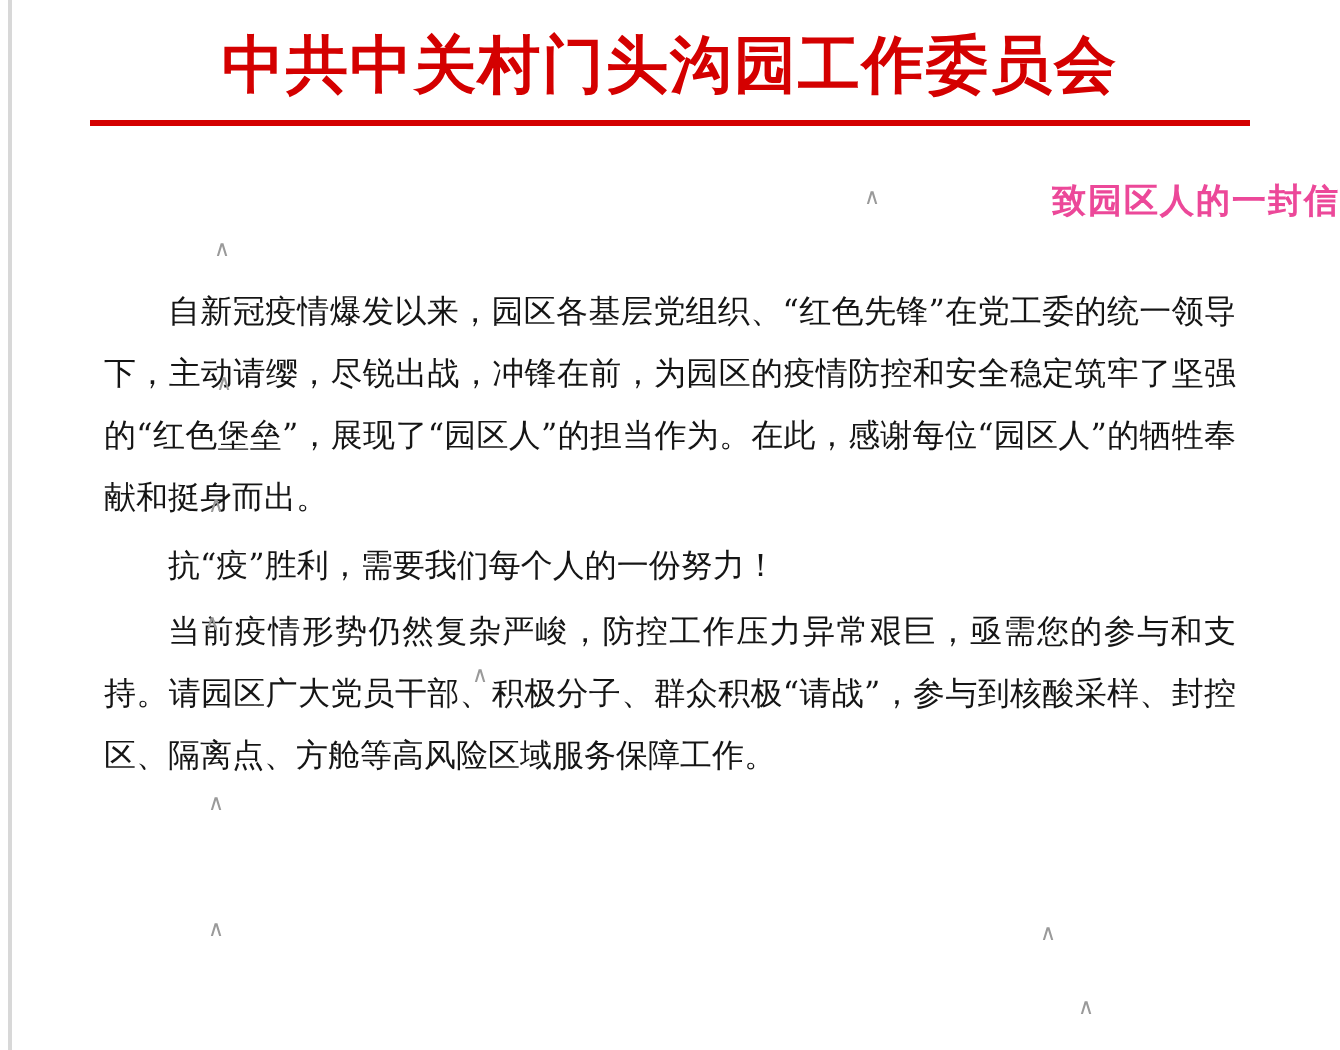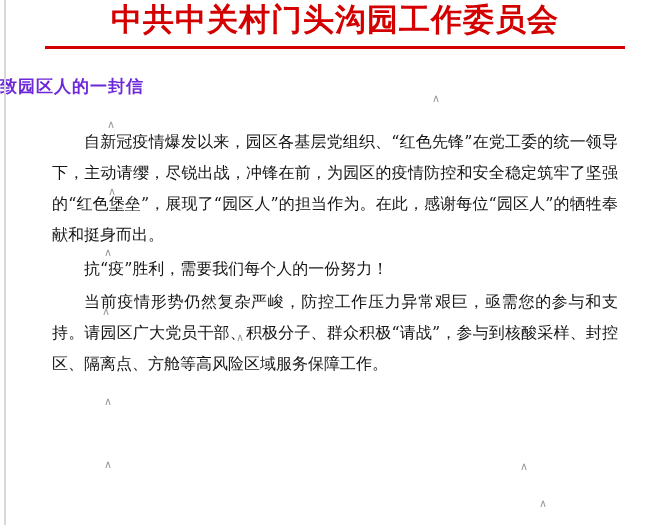--- a/index.html
+++ b/index.html
@@ -23,43 +23,44 @@
   .left-rule {
     position: absolute;
     left: 4px;
     top: 0;
     width: 2px;
     height: 525px;
     background: #d8d8d8;
   }
   .masthead {
     text-align: center;
+    padding-top: 14px;
     border-radius: 24px;
   }
   .masthead-title {
     font-family: "DejaVu Serif", serif;
     font-weight: bold;
     font-size: 31px;
     line-height: 1.25;
     color: #d40000;
     letter-spacing: 1px;
     white-space: nowrap;
   }
   .masthead-rule {
     width: 580px;
     height: 3px;
     background: #d40000;
     margin: 7px auto 0 auto;
   }
   .doc-title {
-    text-align: left;
+    text-align: right;
     font-family: "DejaVu Serif", serif;
     font-weight: bold;
     font-size: 17px;
-    color: #6d28d9;
+    color: #ec4899;
     margin-top: 26px;
     letter-spacing: 1px;
   }
   .body-text {
     margin: 28px 52px 0 52px;
     font-family: "DejaVu Serif", serif;
     font-size: 16px;
     color: #151515;
     line-height: 1.95;
     text-align: justify;

